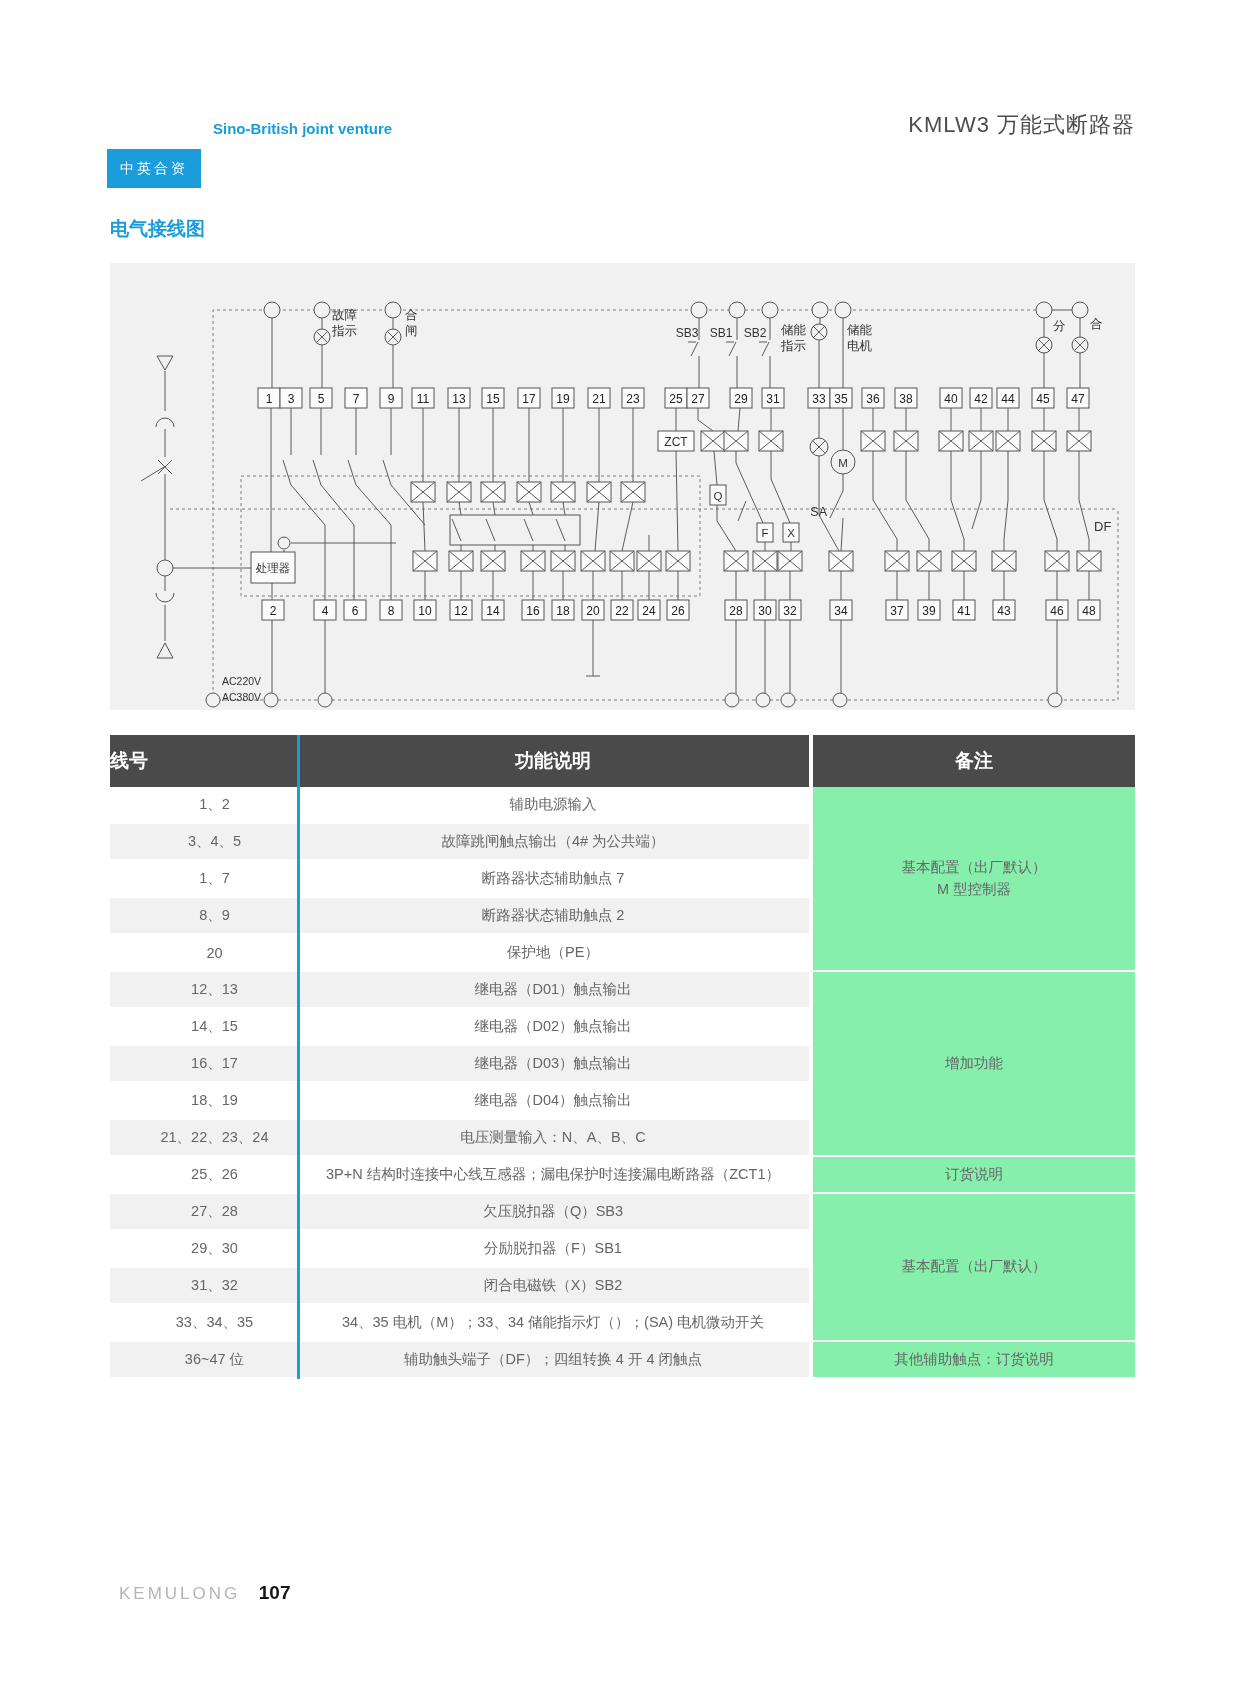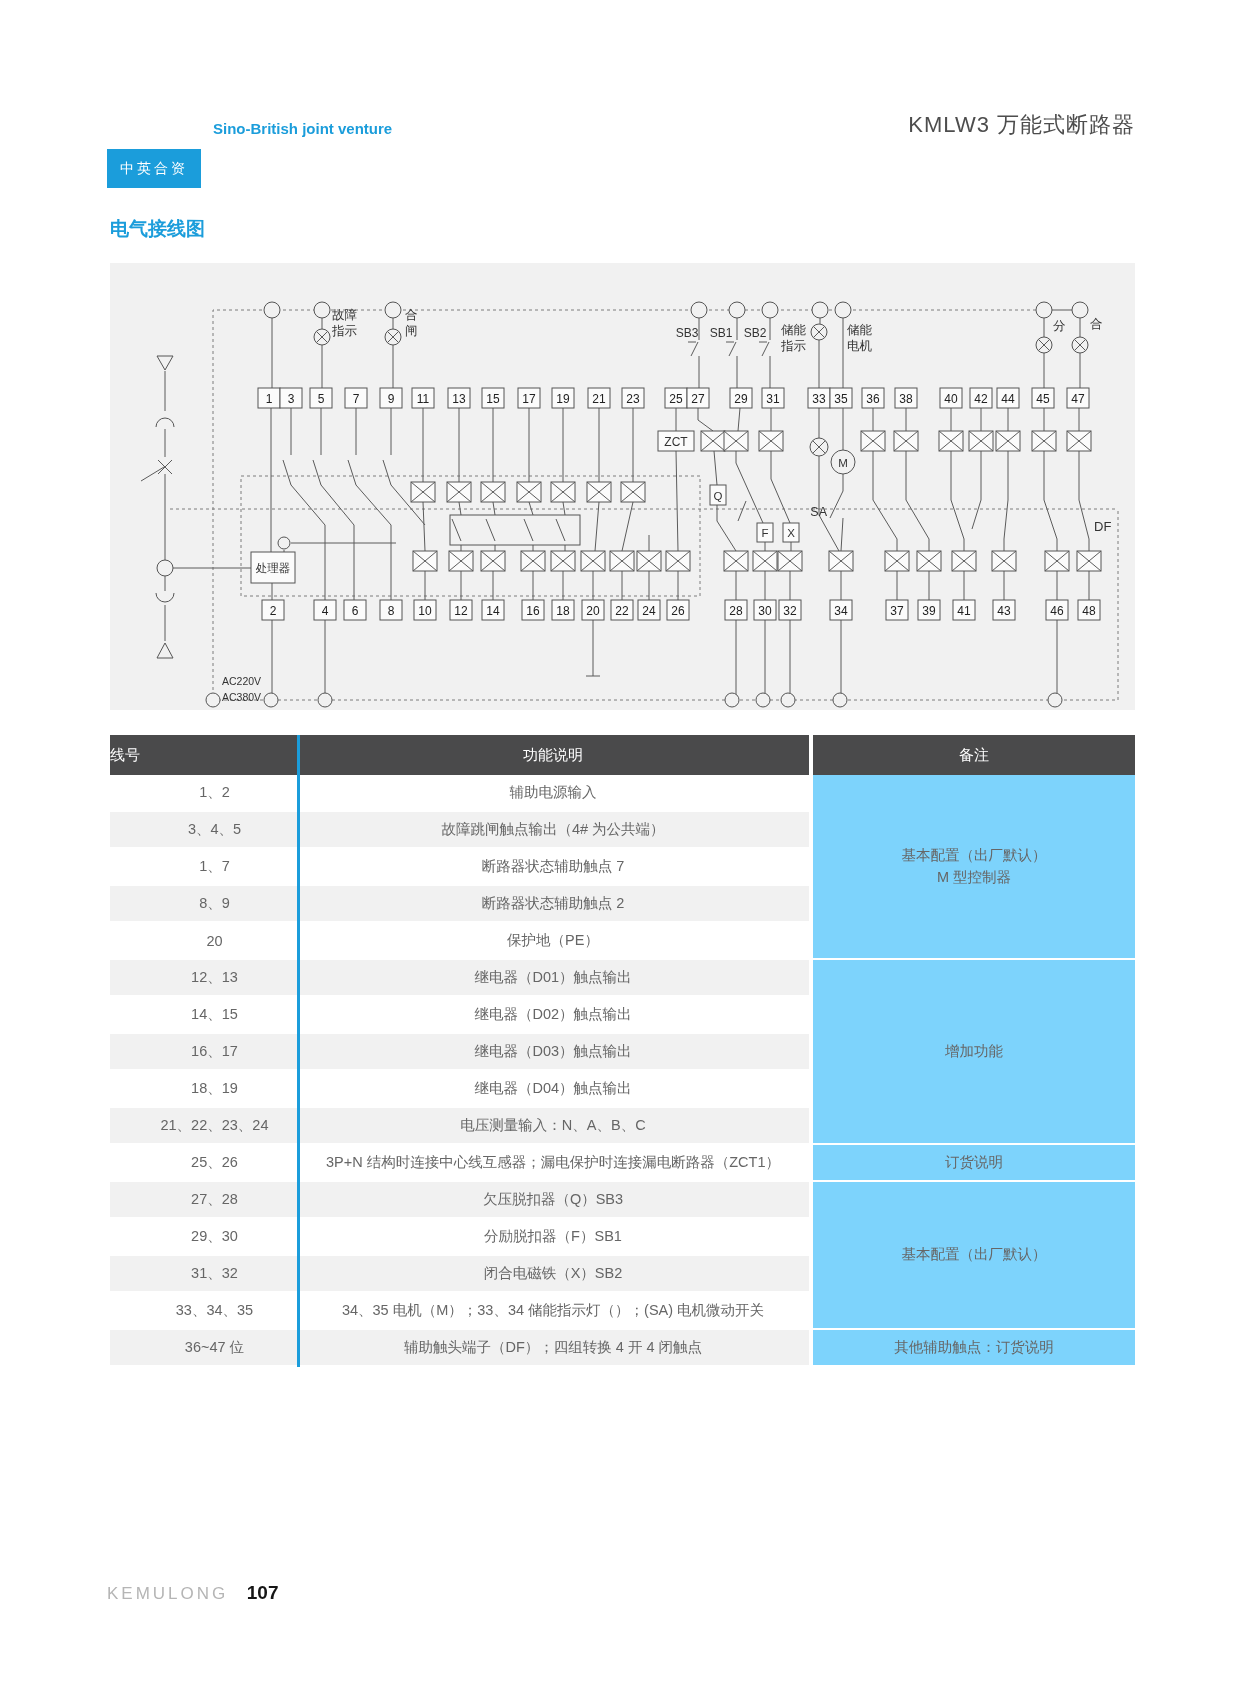--- a/index.html
+++ b/index.html
@@ -28,35 +28,35 @@
   .coil { fill:#fbfbfb; stroke:#555; stroke-width:1; }
   .wire { stroke:#5b5b5b; stroke-width:1; }
   .dash { stroke:#7d7d7d; stroke-width:1; stroke-dasharray:3,3; fill:none; }
   .sym  { stroke:#555; stroke-width:1; fill:none; }
   .node { fill:#f1f1f1; stroke:#555; stroke-width:1; }
   .sbox { fill:#fbfbfb; stroke:#555; stroke-width:1; }
 
   
   .tablewrap { position:absolute; left:110px; top:735px; width:1025px; }
   table.spec { border-collapse:separate; border-spacing:0; width:1025px; table-layout:fixed; }
-  table.spec th { background:#4a4a4b; color:#fff; font-weight:normal; font-size:15px;
-                  height:40px; padding:0; }
+  table.spec th { background:#4a4a4b; color:#fff; font-weight:bold; font-size:19px;
+                  height:52px; padding:0; }
   th.h-line { text-align:left; padding-left:22px; }
   th.h-func { border-right:4px solid #fff; }
   td { font-size:14.5px; color:#666; height:35px; border-bottom:2px solid #fff; padding:0; }
   td.c-line { text-align:center; padding-left:22px; }
   td.c-func { text-align:center; border-right:4px solid #fff; }
-  td.c-rk   { text-align:center; background:#7dd3fc; line-height:1.45; }
+  td.c-rk   { text-align:center; background:#86efac; line-height:1.45; }
   tbody tr:nth-child(odd)  td.c-line, tbody tr:nth-child(odd)  td.c-func { background:#fff; }
   tbody tr:nth-child(even) td.c-line, tbody tr:nth-child(even) td.c-func { background:#f1f1f1; }
   .blueline { position:absolute; left:187px; top:0; bottom:0; width:3px; z-index:2; }
 
   
   .footer { position:absolute; left:107px; top:1582px; }
-  .brand { color:#b5b5b5; font-size:17px; letter-spacing:3px; display:inline-block; }
+  .brand { color:#b5b5b5; font-size:17px; letter-spacing:3px; display:inline-block;margin-left:12px; }
   .pageno { color:#161616; font-size:19px; font-weight:bold; margin-left:14px; display:inline-block; }
 </style>
 </head>
 <body>
 
 <div class="badge" style="background: rgb(27, 157, 219);">中英合资</div>
 <div class="venture" style="color: rgb(27, 157, 219);">Sino-British joint venture</div>
 <div class="product-title">KMLW3 万能式断路器</div>
 
 <div class="section-title" style="color: rgb(27, 157, 219);">电气接线图</div>

